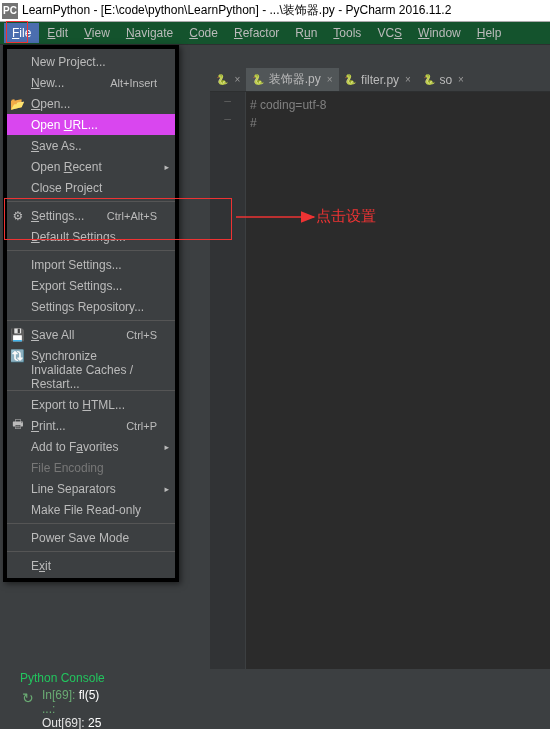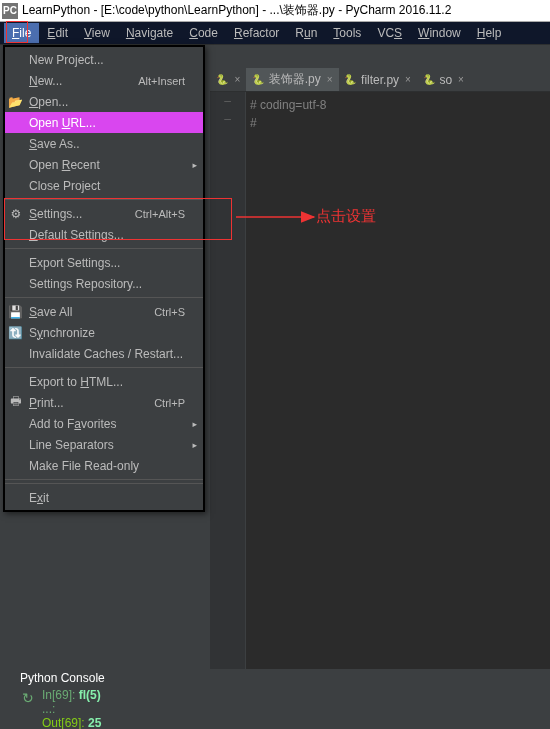--- a/index.html
+++ b/index.html
@@ -1,24 +1,24 @@
 <!DOCTYPE html>
 <html><head>
 <meta charset="utf-8">
 <style>
   * { margin: 0; padding: 0; box-sizing: border-box; font-family: "Segoe UI", Tahoma, sans-serif; font-size: 12px; }
   body { width: 550px; height: 729px; background: #3c3f41; overflow: hidden; position: relative; }
   .titlebar { height: 22px; background: #fff; display: flex; align-items: center; padding: 0 2px; color: #000; border-bottom: 1px solid #aaa; }
   .titlebar .tb-icon { width: 16px; height: 16px; background: #737373; color: #fff; font-size: 10px; font-weight: bold; display: flex; align-items: center; justify-content: center; margin-right: 4px; }
-  .menubar { height: 23px; background: #0f172a; display: flex; align-items: center; padding: 0 4px; color: #bbb; border-bottom: 1px solid #2d2f30; position: relative; z-index: 5; }
+  .menubar { height: 23px; background: #14532d; display: flex; align-items: center; padding: 0 4px; color: #bbb; border-bottom: 1px solid #2d2f30; position: relative; z-index: 5; }
   .menubar .mitem { padding: 3px 8px; cursor: default; }
   .menubar .mitem.active { background: #4b6eaf; color: #fff; }
   .mn { text-decoration: underline; }
   .file-underline { position: absolute; left: 6px; top: 21px; width: 22px; height: 22px; border: 1px solid #e33; z-index: 50; pointer-events: none; }
-  .dropdown { position: absolute; left: 3px; top: 45px; width: 202px; background: #3c3f41; border: 2px solid #000000; box-shadow: 2px 2px 6px rgba(0,0,0,0.5); z-index: 40; padding: 2px 0; }
+  .dropdown { position: absolute; left: 3px; top: 45px; width: 176px; background: #3c3f41; border: 4px solid #000000; box-shadow: 2px 2px 6px rgba(0,0,0,0.5); z-index: 40; padding: 2px 0; }
   .dd-item { display: flex; align-items: center; height: 21px; padding: 0 18px 0 24px; color: #bbb; position: relative; cursor: default; }
   .dd-item.hover { background: #d946ef; color: #fff; }
   .dd-item.disabled { color: #777; }
   .dd-item .shortcut { margin-left: auto; font-size: 11px; }
   .dd-item .subarrow { position: absolute; right: 6px; font-size: 9px; }
   .dd-item .lefticon { position: absolute; left: 4px; width: 14px; height: 14px; display: flex; align-items: center; justify-content: center; }
   .dd-sep { height: 1px; background: #555; margin: 3px 0; }
   .settings-red { position: absolute; left: 4px; top: 44px; width: 228px; height: 42px; border: 1px solid #e33; z-index: 45; pointer-events: none; }
   .arrow { position: absolute; left: 236px; top: 207px; z-index: 45; pointer-events: none; }
   .anno { position: absolute; left: 316px; top: 207px; color: #e33; font-size: 15px; z-index: 45; }
@@ -26,25 +26,25 @@
   .tab { display: flex; align-items: center; padding: 0 6px; height: 24px; color: #bbb; gap: 4px; }
   .tab.active { background: #515658; }
   .tab .close { font-size: 10px; color: #999; margin-left: 2px; }
   .py-i { color: #3b8ee0; font-size: 10px; }
   .editor { position: absolute; left: 210px; top: 92px; right: 0; bottom: 60px; background: #2b2b2b; color: #888; padding: 4px 0 0 0; font-family: "Consolas", monospace; font-size: 14px; }
   .gutter { position: absolute; left: 0; top: 0; bottom: 0; width: 36px; background: #313335; border-right: 1px solid #3c3f41; }
   .gutter .gline { height: 18px; display: flex; align-items: center; justify-content: center; color: #606060; font-size: 12px; }
   .code-lines { margin-left: 40px; }
   .code-lines .cline { height: 18px; line-height: 18px; }
   .comment { color: #808080; font-style: normal; }
-  .console-hdr { position: absolute; left: 20px; top: 671px; color: #ffffff; font-size: 12px; }
+  .console-hdr { position: absolute; left: 20px; top: 671px; color: #22c55e; font-size: 12px; }
   .console-body { position: absolute; left: 20px; top: 688px; right: 0; font-family: "Consolas", monospace; font-size: 12px; }
   .c-in { color: #6aab73; }
-  .c-num { color: #84cc16; }
-  .c-txt { color: #86efac; font-weight: bold; }
+  .c-num { color: #e5e5e5; }
+  .c-txt { color: #ffffff; }
   .c-run { position: absolute; left: 22px; top: 690px; color: #6aab73; font-size: 14px; }
   svg.arrow-svg { overflow: visible; }
 </style>
 </head>
 <body>
 
 <div class="titlebar">
   <div class="tb-icon">PC</div>
   <div>LearnPython - [E:\code\python\LearnPython] - ...\装饰器.py - PyCharm 2016.11.2</div>
 </div>
@@ -93,20 +93,23 @@
     <div class="dd-item">
       <span class="lefticon">⚙</span>
       <span><span class="mn">S</span>ettings...</span>
       <span class="shortcut">Ctrl+Alt+S</span>
     </div>
     <div class="dd-item">
       <span><span class="mn">D</span>efault Settings...</span>
     </div>
     <div class="dd-sep"></div>
     <div class="dd-item">
+      <span>Import Settings...</span>
+    </div>
+    <div class="dd-item">
       <span>Export Settings...</span>
     </div>
     <div class="dd-item">
       <span>Settings Repository...</span>
     </div>
     <div class="dd-sep"></div>
     <div class="dd-item">
       <span class="lefticon">💾</span>
       <span><span class="mn">S</span>ave All</span>
       <span class="shortcut">Ctrl+S</span>
@@ -124,28 +127,34 @@
     </div>
     <div class="dd-item">
       <span class="lefticon">🖶</span>
       <span><span class="mn">P</span>rint...</span>
       <span class="shortcut">Ctrl+P</span>
     </div>
     <div class="dd-item">
       <span>Add to F<span class="mn">a</span>vorites</span>
       <span class="subarrow">▸</span>
     </div>
+    <div class="dd-item disabled">
+      <span>File Encoding</span>
+    </div>
     <div class="dd-item">
       <span>Line Separators</span>
       <span class="subarrow">▸</span>
     </div>
     <div class="dd-item">
       <span>Make File Read-only</span>
     </div>
     <div class="dd-sep"></div>
+    <div class="dd-item">
+      <span>Power Save Mode</span>
+    </div>
     <div class="dd-sep"></div>
     <div class="dd-item">
       <span>E<span class="mn">x</span>it</span>
     </div>
   </div>
 
 <div class="settings-red" style="top:198px;"></div>
 
 <svg class="arrow arrow-svg" width="90" height="20">
   <defs>

